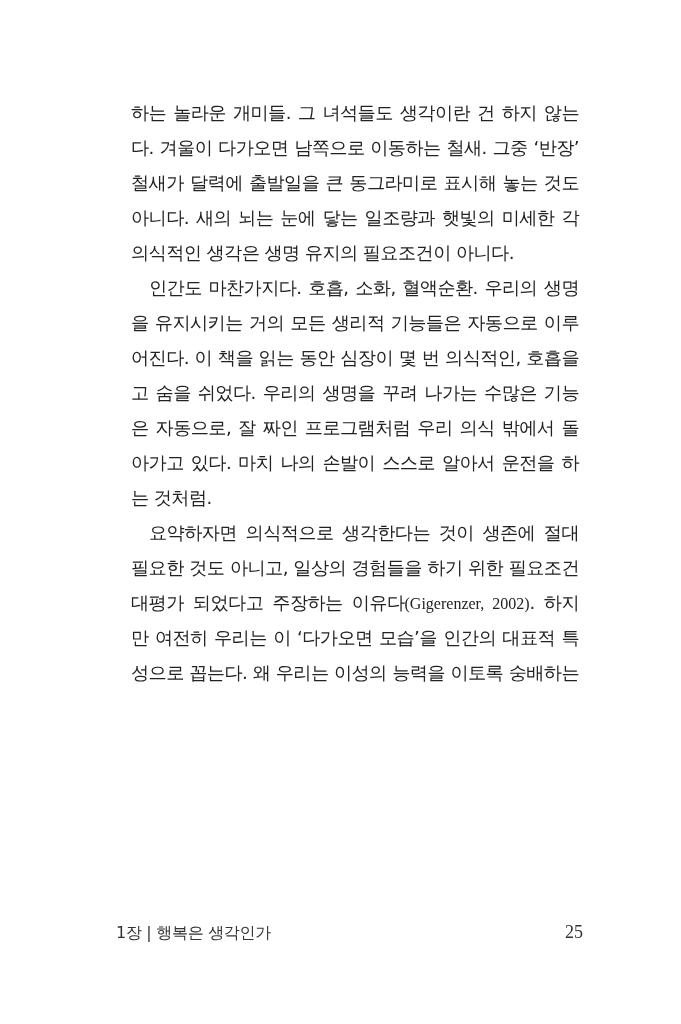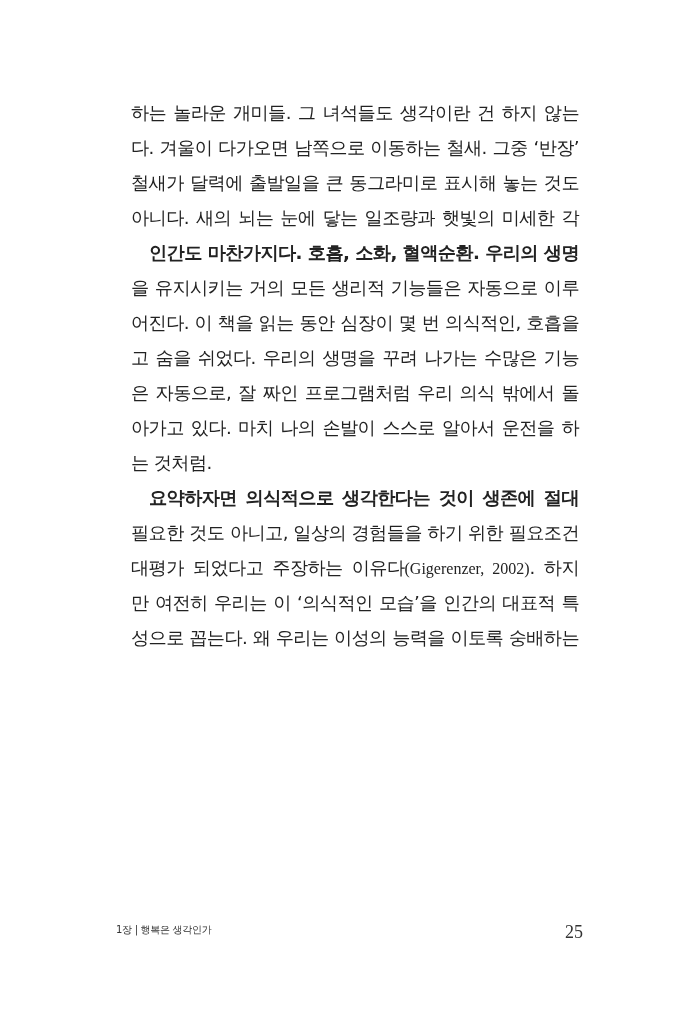--- a/index.html
+++ b/index.html
@@ -8,49 +8,50 @@
     font-family: "DejaVu Serif", "Liberation Serif", serif; color: #222222;
   }
   .page { position: absolute; left: 0; top: 0; width: 681px; height: 1024px; }
   .body-text { position: absolute; left: 131px; top: 95px; width: 448px; }
   .line {
     height: 35px; line-height: 35px; font-size: 18.2px; white-space: nowrap;
     text-align: justify; text-align-last: justify; letter-spacing: -0.6px;
     font-family: "DejaVu Sans", "Liberation Sans", sans-serif;
   }
   .line.last { text-align-last: left; }
-  .line.indent { padding-left: 18px; font-weight: bold; }
+  .line.indent { padding-left: 18px; }
   .cite { font-family: "Liberation Serif", "DejaVu Serif", serif; font-size: 16px; letter-spacing: 0; }
   .footer-left {
-    position: absolute; left: 116px; top: 923px; font-size: 10px; color: #333;
+    position: absolute; left: 116px; top: 923px; font-size: 16px; color: #333;
     font-family: "DejaVu Sans", "Liberation Sans", sans-serif; letter-spacing: -0.3px;
   }
   .footer-right {
     position: absolute; left: 565px; top: 922px; font-size: 18px; color: #333;
     font-family: "Liberation Serif", "DejaVu Serif", serif;
   }
 </style>
 </head>
 <body>
 
 <div class="page">
   <div class="body-text">
     <div class="line">하는 놀라운 개미들. 그 녀석들도 생각이란 건 하지 않는</div>
     <div class="line">다. 겨울이 다가오면 남쪽으로 이동하는 철새. 그중 ‘반장’</div>
     <div class="line">철새가 달력에 출발일을 큰 동그라미로 표시해 놓는 것도</div>
     <div class="line">아니다. 새의 뇌는 눈에 닿는 일조량과 햇빛의 미세한 각</div>
+    <div class="line last">의식적인 생각은 생명 유지의 필요조건이 아니다.</div>
     <div class="line indent">인간도 마찬가지다. 호흡, 소화, 혈액순환. 우리의 생명</div>
     <div class="line">을 유지시키는 거의 모든 생리적 기능들은 자동으로 이루</div>
     <div class="line">어진다. 이 책을 읽는 동안 심장이 몇 번 의식적인, 호흡을</div>
     <div class="line">고 숨을 쉬었다. 우리의 생명을 꾸려 나가는 수많은 기능</div>
     <div class="line">은 자동으로, 잘 짜인 프로그램처럼 우리 의식 밖에서 돌</div>
     <div class="line">아가고 있다. 마치 나의 손발이 스스로 알아서 운전을 하</div>
     <div class="line last">는 것처럼.</div>
     <div class="line indent">요약하자면 의식적으로 생각한다는 것이 생존에 절대</div>
     <div class="line">필요한 것도 아니고, 일상의 경험들을 하기 위한 필요조건</div>
     <div class="line"><span>대평가 되었다고 주장하는 이유다</span><span class="cite">(Gigerenzer, 2002)</span><span>. 하지</span></div>
-    <div class="line">만 여전히 우리는 이 ‘의식적인 모습’을 인간의 대표적 특</div>
+    <div class="line">만 여전히 우리는 이 ‘다가오면 모습’을 인간의 대표적 특</div>
     <div class="line">성으로 꼽는다. 왜 우리는 이성의 능력을 이토록 숭배하는</div>
   </div>
 
   <div class="footer-left">1장 | 행복은 생각인가</div>
   <div class="footer-right">25</div>
 </div>
 
 </body></html>

